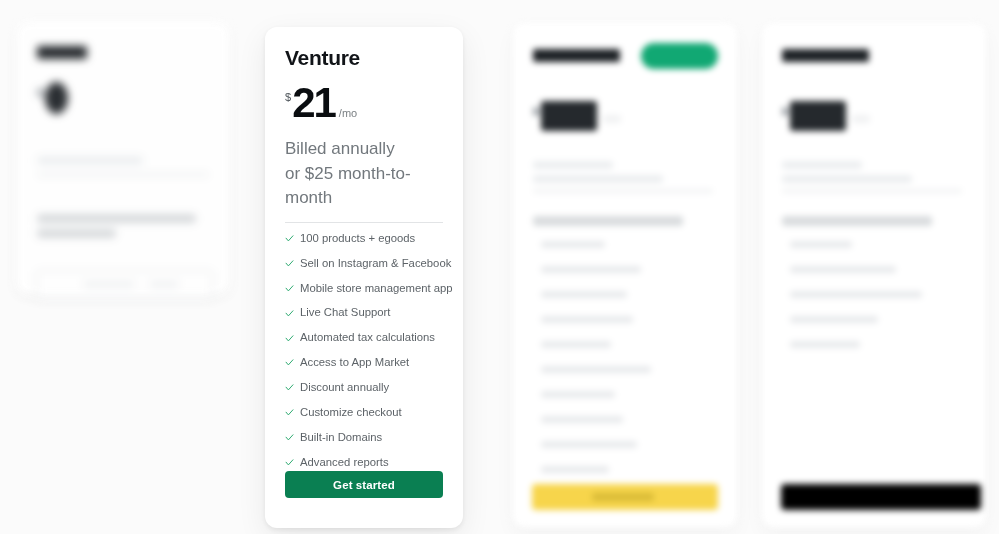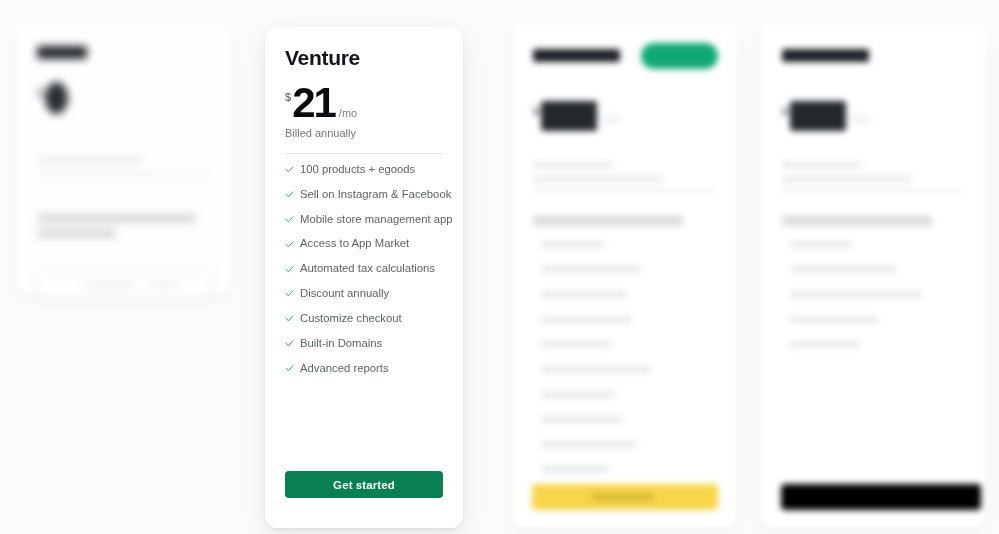--- a/index.html
+++ b/index.html
@@ -103,21 +103,22 @@
     line-height: 1;
     margin-left: 1px;
   }
   .price-period {
     font-size: 11px;
     color: #7b8084;
     margin-left: 4px;
   }
 
   .billing-note {
-    font-size: 11px;
+    margin-top: 11px;
+    font-size: 17px;
     line-height: 1.45;
     color: #72787d;
   }
 
   .divider {
     margin-top: 11px;
     height: 1px;
     background: #e2e4e6;
   }
 
@@ -230,20 +231,21 @@
     <h2 class="plan-title">Venture</h2>
 
     <div class="price-row">
       <span class="price-currency">$</span>
       <span class="price-amount">21</span>
       <span class="price-period">/mo</span>
     </div>
 
     <div class="billing-note">
       <div>Billed annually</div>
+      <div>or $25 month-to-month</div>
     </div>
 
     <div class="divider"></div>
 
 
     <ul class="feature-list" id="venture-features">
         <li class="feature-item">
           <span class="check-icon" style="color: rgb(42, 169, 110);">
             <svg width="9" height="9" viewBox="0 0 12 12" fill="none" xmlns="http://www.w3.org/2000/svg">
               <path d="M1.4 5.6 L4.5 9.2 L10.6 2.4" stroke="currentColor" stroke-width="1.3" stroke-linecap="round" stroke-linejoin="round"></path>
@@ -266,29 +268,37 @@
             </svg>
           </span>
           <span class="feature-text">Mobile store management app</span>
         </li>
         <li class="feature-item">
           <span class="check-icon" style="color: rgb(42, 169, 110);">
             <svg width="9" height="9" viewBox="0 0 12 12" fill="none" xmlns="http://www.w3.org/2000/svg">
               <path d="M1.4 5.6 L4.5 9.2 L10.6 2.4" stroke="currentColor" stroke-width="1.3" stroke-linecap="round" stroke-linejoin="round"></path>
             </svg>
           </span>
+          <span class="feature-text">Live Chat Support</span>
+        </li>
+        <li class="feature-item">
+          <span class="check-icon" style="color: rgb(42, 169, 110);">
+            <svg width="9" height="9" viewBox="0 0 12 12" fill="none" xmlns="http://www.w3.org/2000/svg">
+              <path d="M1.4 5.6 L4.5 9.2 L10.6 2.4" stroke="currentColor" stroke-width="1.3" stroke-linecap="round" stroke-linejoin="round"></path>
+            </svg>
+          </span>
+          <span class="feature-text">Automated tax calculations</span>
+        </li>
+        <li class="feature-item">
+          <span class="check-icon" style="color: rgb(42, 169, 110);">
+            <svg width="9" height="9" viewBox="0 0 12 12" fill="none" xmlns="http://www.w3.org/2000/svg">
+              <path d="M1.4 5.6 L4.5 9.2 L10.6 2.4" stroke="currentColor" stroke-width="1.3" stroke-linecap="round" stroke-linejoin="round"></path>
+            </svg>
+          </span>
           <span class="feature-text">Access to App Market</span>
-        </li>
-        <li class="feature-item">
-          <span class="check-icon" style="color: rgb(42, 169, 110);">
-            <svg width="9" height="9" viewBox="0 0 12 12" fill="none" xmlns="http://www.w3.org/2000/svg">
-              <path d="M1.4 5.6 L4.5 9.2 L10.6 2.4" stroke="currentColor" stroke-width="1.3" stroke-linecap="round" stroke-linejoin="round"></path>
-            </svg>
-          </span>
-          <span class="feature-text">Automated tax calculations</span>
         </li>
         <li class="feature-item">
           <span class="check-icon" style="color: rgb(42, 169, 110);">
             <svg width="9" height="9" viewBox="0 0 12 12" fill="none" xmlns="http://www.w3.org/2000/svg">
               <path d="M1.4 5.6 L4.5 9.2 L10.6 2.4" stroke="currentColor" stroke-width="1.3" stroke-linecap="round" stroke-linejoin="round"></path>
             </svg>
           </span>
           <span class="feature-text">Discount annually</span>
         </li>
         <li class="feature-item">

